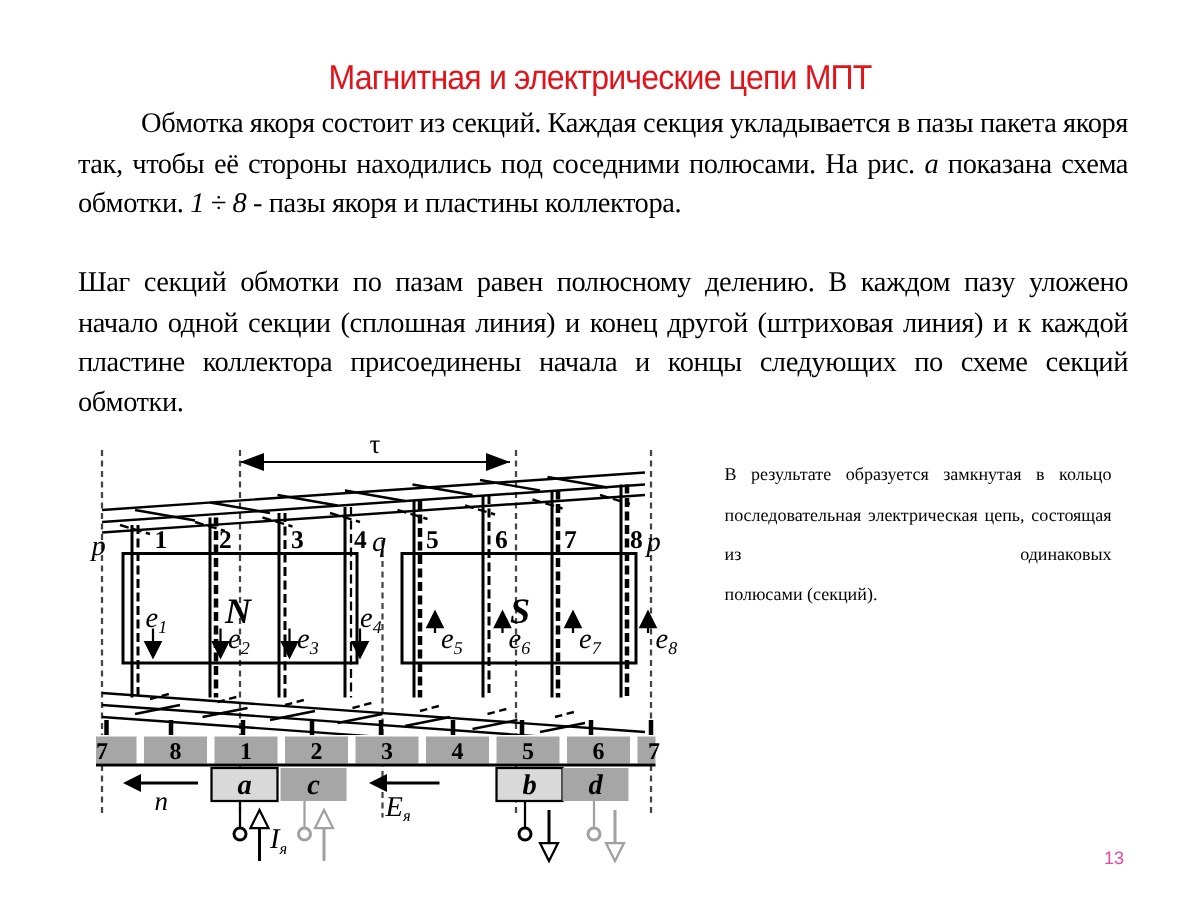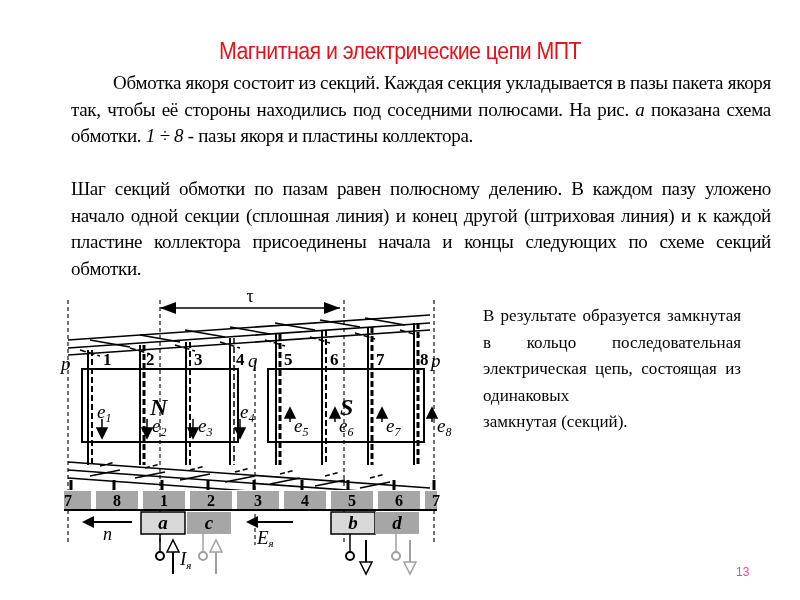--- a/index.html
+++ b/index.html
@@ -9,30 +9,29 @@
     .title {
       position: absolute; left: 0; top: 38px; width: 800px;
       text-align: center; color: #e1141b;
       font-family: "Liberation Sans", sans-serif;
       font-size: 23px; letter-spacing: -0.6px; transform: scaleX(0.93);
     }
     .para {
       position: absolute; left: 52px; width: 700px;
       font-size: 19px; line-height: 26.5px; text-align: justify;
       letter-spacing: -0.3px;
-      margin-left: 19px;
     }
     .para1 { top: 70px; text-indent: 42px; }
     .para2 { top: 176px; }
     .para em { font-style: italic; }
 
     .side {
       position: absolute; left: 483px; top: 303px; width: 258px;
       font-family: "Liberation Serif", serif;
-      font-size: 17px; line-height: 26.5px; text-align: justify;
+      font-size: 12px; line-height: 26.5px; text-align: justify;
       text-align-last: justify;
     }
     .side .last { text-align-last: left; display: block; }
 
     .slide-num {
       position: absolute; left: 736px; top: 565px;
       font-family: "Liberation Sans", sans-serif; font-size: 12px; color: #ec4899;
     }
 
     .diagram { position: absolute; left: 0; top: 0; width: 800px; height: 600px; }
@@ -40,21 +39,21 @@
   </style>
 </head>
 <body>
 
 <div class="title">Магнитная и электрические цепи МПТ</div>
 
 <div class="para para1"><span>Обмотка якоря состоит из секций. Каждая секция укладывается в пазы пакета якоря так, чтобы её стороны находились под соседними полюсами. На  рис. </span><em>а</em><span> показана схема обмотки. </span><em>1 ÷ 8</em><span>  - пазы якоря и пластины коллектора.</span></div>
 
 <div class="para para2">Шаг секций обмотки по пазам равен полюсному делению. В каждом пазу уложено начало одной секции (сплошная линия) и конец другой (штриховая линия) и к каждой пластине коллектора присоединены начала и концы следующих по схеме секций обмотки.</div>
 
-<div class="side"><span>В результате образуется замкнутая в кольцо последовательная электрическая цепь, состоящая из одинаковых</span> <span class="last">замкнутая (секций).</span></div>
+<div class="side"><span>В результате образуется замкнутая в кольцо последовательная электрическая цепь, состоящая из одинаковых</span> <span class="last">полюсами (секций).</span></div>
 
 <svg class="diagram" viewBox="0 0 800 600" xmlns="http://www.w3.org/2000/svg">
   <defs>
     <marker id="arrowBlack" markerWidth="8" markerHeight="8" refX="6" refY="4" orient="auto">
       <path d="M0,0 L8,4 L0,8 Z" fill="#000"></path>
     </marker>
   </defs>
 
   <g>
     <line x1="160" y1="308" x2="340" y2="308" stroke="#000" stroke-width="1.3"></line>

